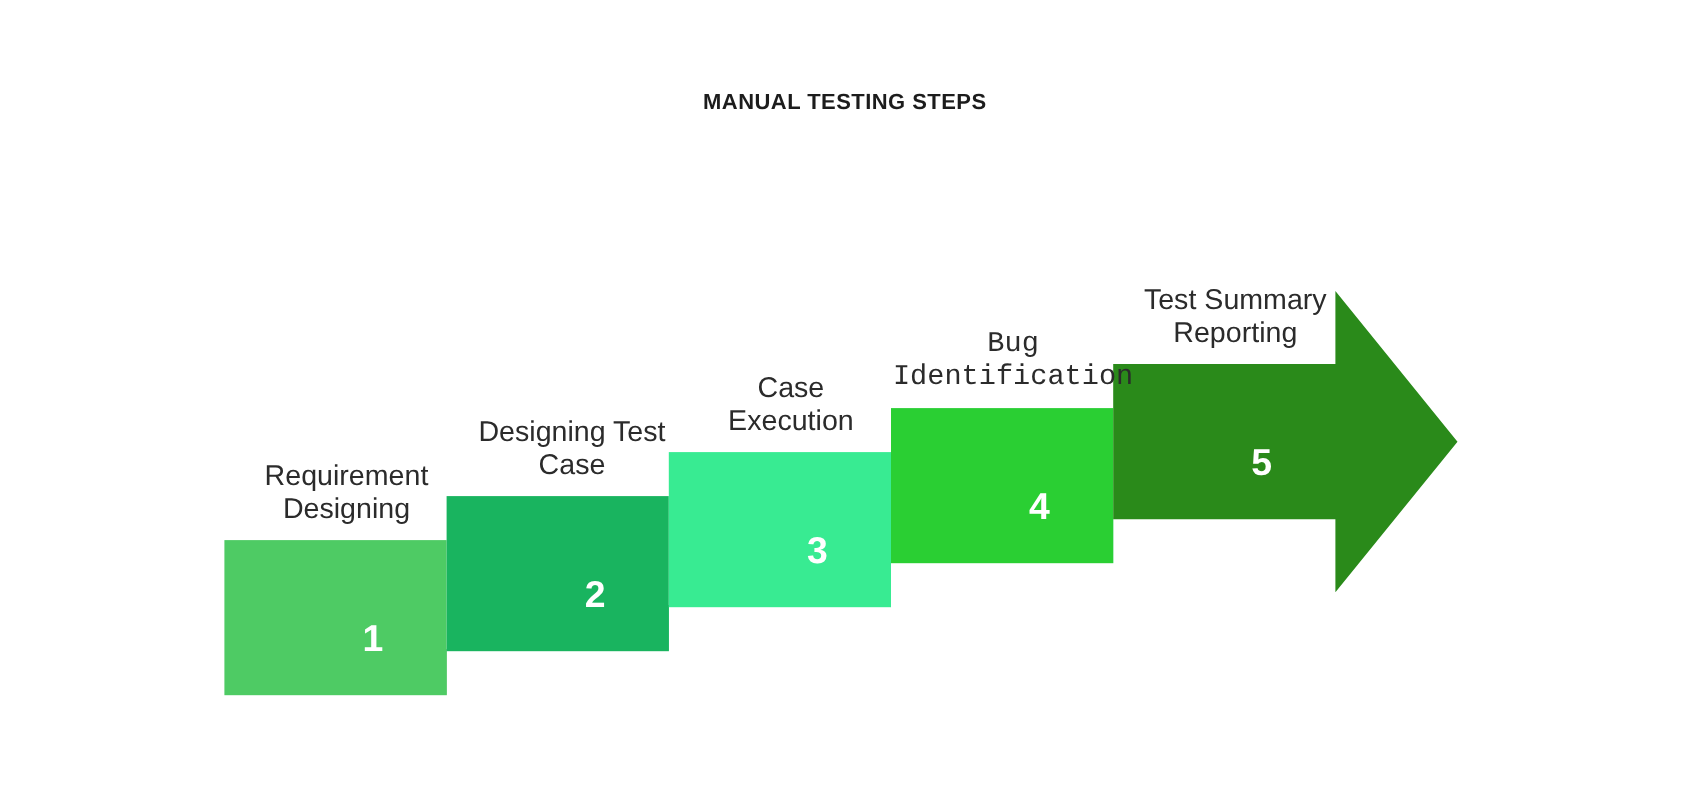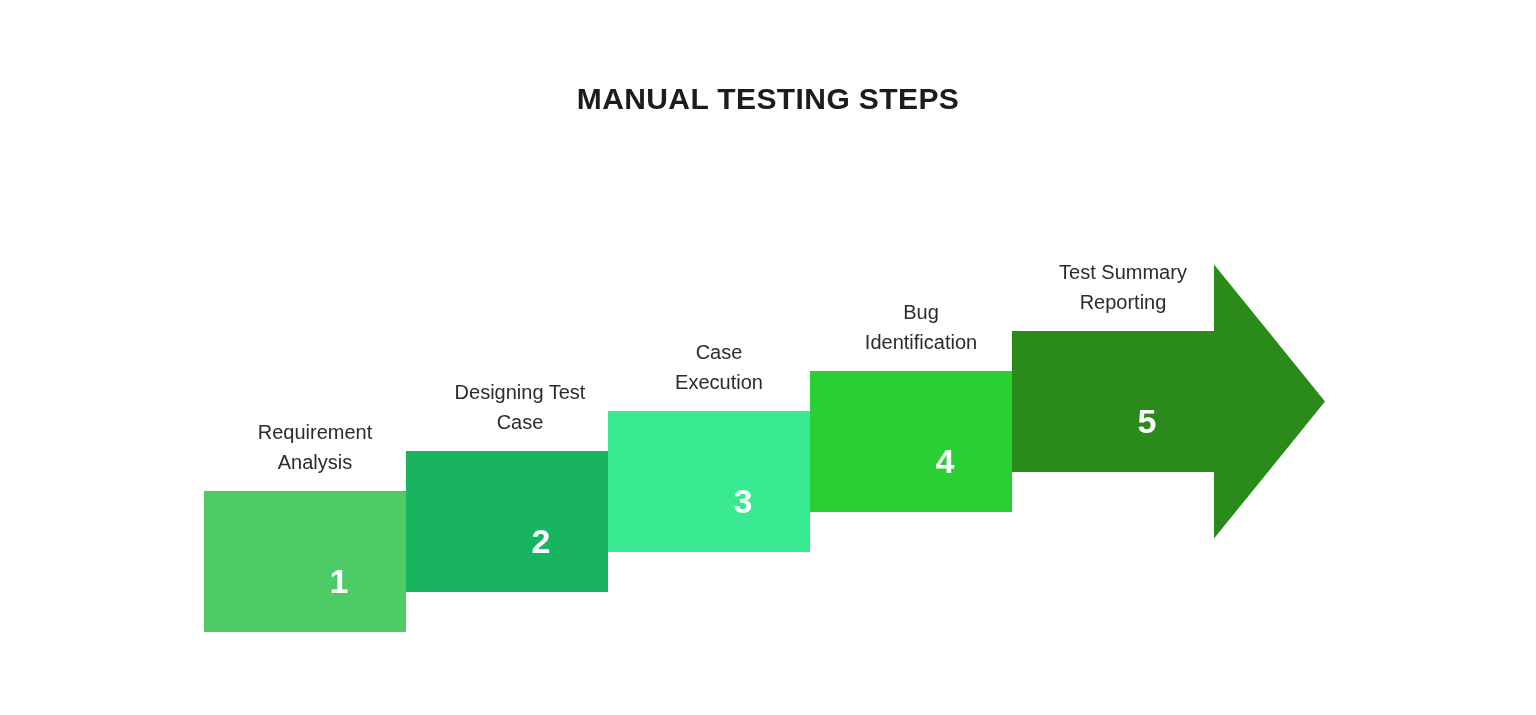--- a/index.html
+++ b/index.html
@@ -20,37 +20,37 @@
     width: 1536px;
     height: 715px;
     background: #ffffff;
   }
   .title {
     position: absolute;
     left: 0;
     top: 82px;
     width: 1536px;
     text-align: center;
-    font-size: 30px;
+    font-size: 20px;
     font-weight: bold;
     letter-spacing: 0.4px;
     color: #1c1c1c;
     font-family: "Liberation Sans", sans-serif;
   }
   #diagram {
     position: absolute;
     left: 0;
     top: 0;
     width: 1536px;
     height: 715px;
   }
   .step-label {
     position: absolute;
     text-align: center;
-    font-size: 20px;
+    font-size: 26px;
     line-height: 30px;
     color: #2b2b2b;
     font-family: "Liberation Sans", sans-serif;
     white-space: pre-line;
   }
   .step-number {
     position: absolute;
     color: #ffffff;
     font-size: 34px;
     font-weight: bold;
@@ -76,28 +76,28 @@
         <polygon points="970,470 1012,470 1012,512" fill="#2ECF6E"></polygon>
         <rect x="810" y="371" width="202" height="141" fill="#2ACF33"></rect>
         <polygon points="1172,430 1214,430 1214,472" fill="#2A8A1A"></polygon>
         <polygon points="1012,331 1214,331 1214,264.5 1325,401.5 1214,538.5 1214,472 1012,472" fill="#2A8A1A"></polygon>
       </g>
   </svg>
 
   <div id="labels-layer">
       <div class="step-number" style="left: 309.04px; top: 561.5px; width: 60px;">1</div>
       <div class="step-label" style="width: 230px; left: 200px; top: 417px;">Requirement
-Analysis</div>
+Designing</div>
       <div class="step-number" style="left: 511.04px; top: 521.5px; width: 60px;">2</div>
       <div class="step-label" style="width: 230px; left: 405px; top: 377px;">Designing Test
 Case</div>
       <div class="step-number" style="left: 713.04px; top: 481.5px; width: 60px;">3</div>
       <div class="step-label" style="width: 230px; left: 604px; top: 337px;">Case
 Execution</div>
       <div class="step-number" style="left: 915.04px; top: 441.5px; width: 60px;">4</div>
-      <div class="step-label" style="width: 230px; left: 806px; top: 297px;">Bug
+      <div class="step-label" style="width: 230px; left: 806px; top: 297px; font-family: Liberation Mono, monospace;">Bug
 Identification</div>
       <div class="step-number" style="left: 1117.04px; top: 401.5px; width: 60px;">5</div>
       <div class="step-label" style="width: 230px; left: 1008px; top: 257px;">Test Summary
 Reporting</div>
     </div>
 
 </div>
 
 </body></html>

